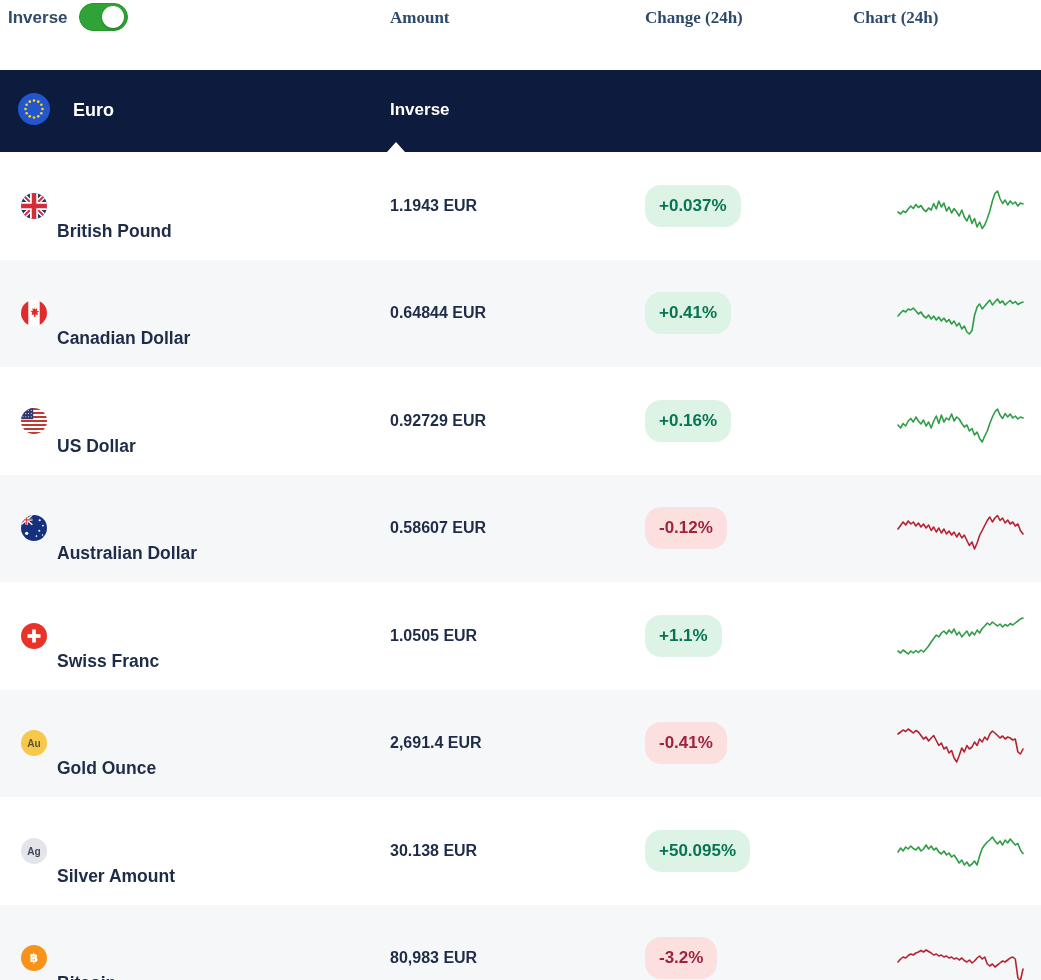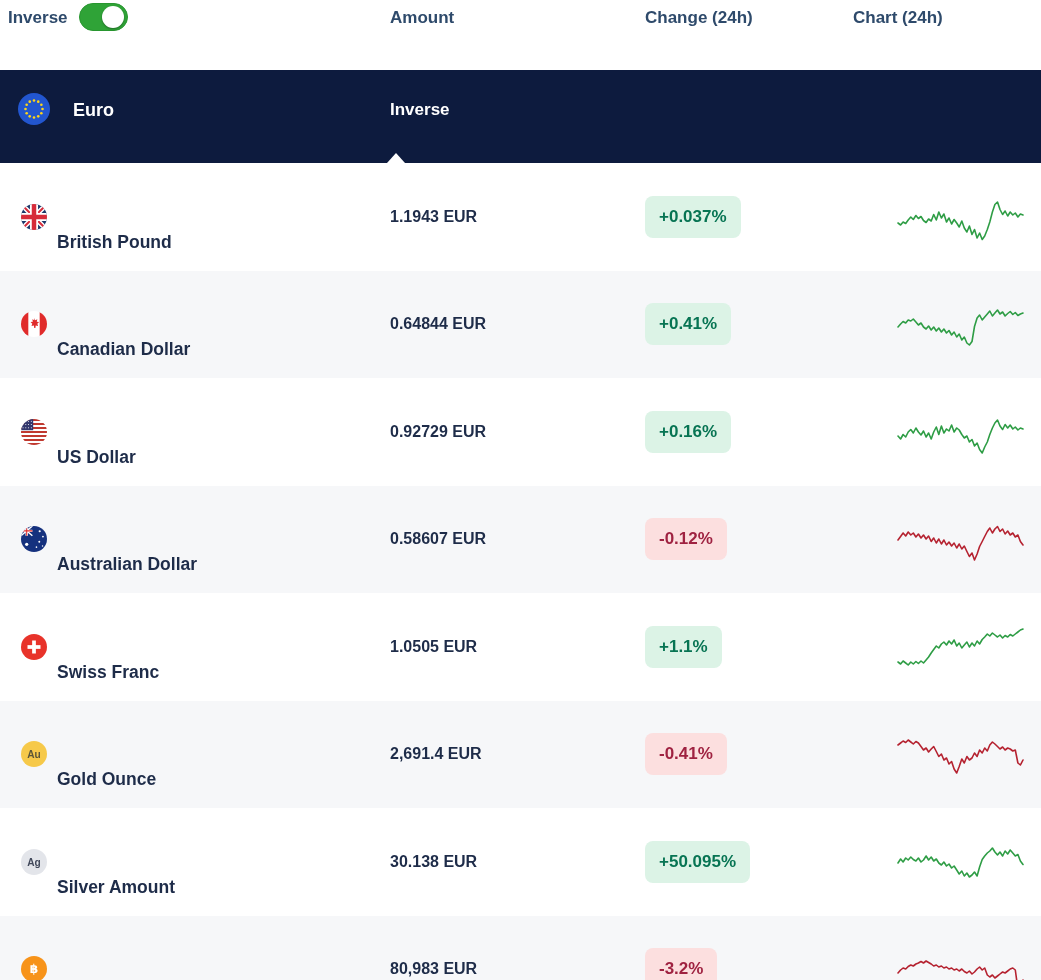--- a/index.html
+++ b/index.html
@@ -10,41 +10,41 @@
   }
   .app{position:relative;width:1041px;height:980px;overflow:hidden;}
 
   
   .toolbar{position:relative;height:70px;background:#fff;}
   .inv-label{position:absolute;left:8px;top:8px;font-size:17px;font-weight:700;color:var(--header-text,#2e4a6b);}
   .toggle{position:absolute;left:79px;top:3px;width:49px;height:28px;border-radius:15px;
     background:var(--toggle-on,#2fa337);border:1px solid #28962f;box-sizing:border-box;cursor:pointer;}
   .knob{position:absolute;right:3px;top:2px;width:22px;height:22px;border-radius:50%;background:#fff;
     box-shadow:0 1px 2px rgba(0,0,0,.35);}
-  .col-head{position:absolute;top:8px;font-size:17px;font-weight:700;color:var(--header-text,#2e4a6b);}
+  .col-head{position:absolute;top:8px;font-size:17px;font-weight:700;color:var(--header-text,#2e4a6b);font-family:Liberation Serif, serif;}
   .col-amount{left:390px}.col-change{left:645px}.col-chart{left:853px}
 
   
-  .base-row{position:relative;height:93px;background:var(--bar-bg,#0d1b3e);}
+  .base-row{position:relative;height:82px;background:var(--bar-bg,#0d1b3e);}
   .base-icon{position:absolute;left:18px;top:23px;width:32px;height:32px;}
   .base-name{position:absolute;left:73px;top:99px;font-size:18px;font-weight:700;color:#fff;top:100px;}
   .base-name,.base-amount{top:auto;}
   .base-name{top:30px;position:absolute;}
   .base-amount{position:absolute;left:390px;top:30px;font-size:17px;font-weight:700;color:#fff;}
   .caret{position:absolute;left:387px;bottom:0;width:0;height:0;
     border-left:9px solid transparent;border-right:9px solid transparent;border-bottom:10px solid #fff;}
 
   
   .row{position:relative;height:107.5px;background:#fff;}
   .row.alt{background:var(--row-alt,#f6f7f9);}
   .row-icon{position:absolute;left:21px;top:50%;transform:translateY(-50%);width:26px;height:26px;line-height:0;}
   .row-name{position:absolute;left:57px;top:50%;transform:translateY(-50%);font-size:17.5px;font-weight:700;color:var(--text-main,#1e2c49);margin-top:25px;}
   .row-amount{position:absolute;left:390px;top:50%;transform:translateY(-50%);font-size:16px;font-weight:700;color:var(--text-main,#1e2c49);}
   .badge{position:absolute;left:645px;top:50%;transform:translateY(-50%);
-    padding:11px 14px;border-radius:8px;font-size:17px;font-weight:700;white-space:nowrap;}
+    padding:11px 14px;border-radius:16px;font-size:17px;font-weight:700;white-space:nowrap;}
   .badge.up{background:var(--badge-up-bg,#dcf3e6);color:var(--badge-up-tx,#077453);}
   .badge.down{background:var(--badge-dn-bg,#fcdfdf);color:var(--badge-dn-tx,#9f2241);text-align:right;}
   .spark{position:absolute;left:897px;top:50%;transform:translateY(-50%);width:127px;height:58px;line-height:0;}
 </style>
 </head>
 <body>
 
 <div class="app">
 
   <div class="toolbar">

